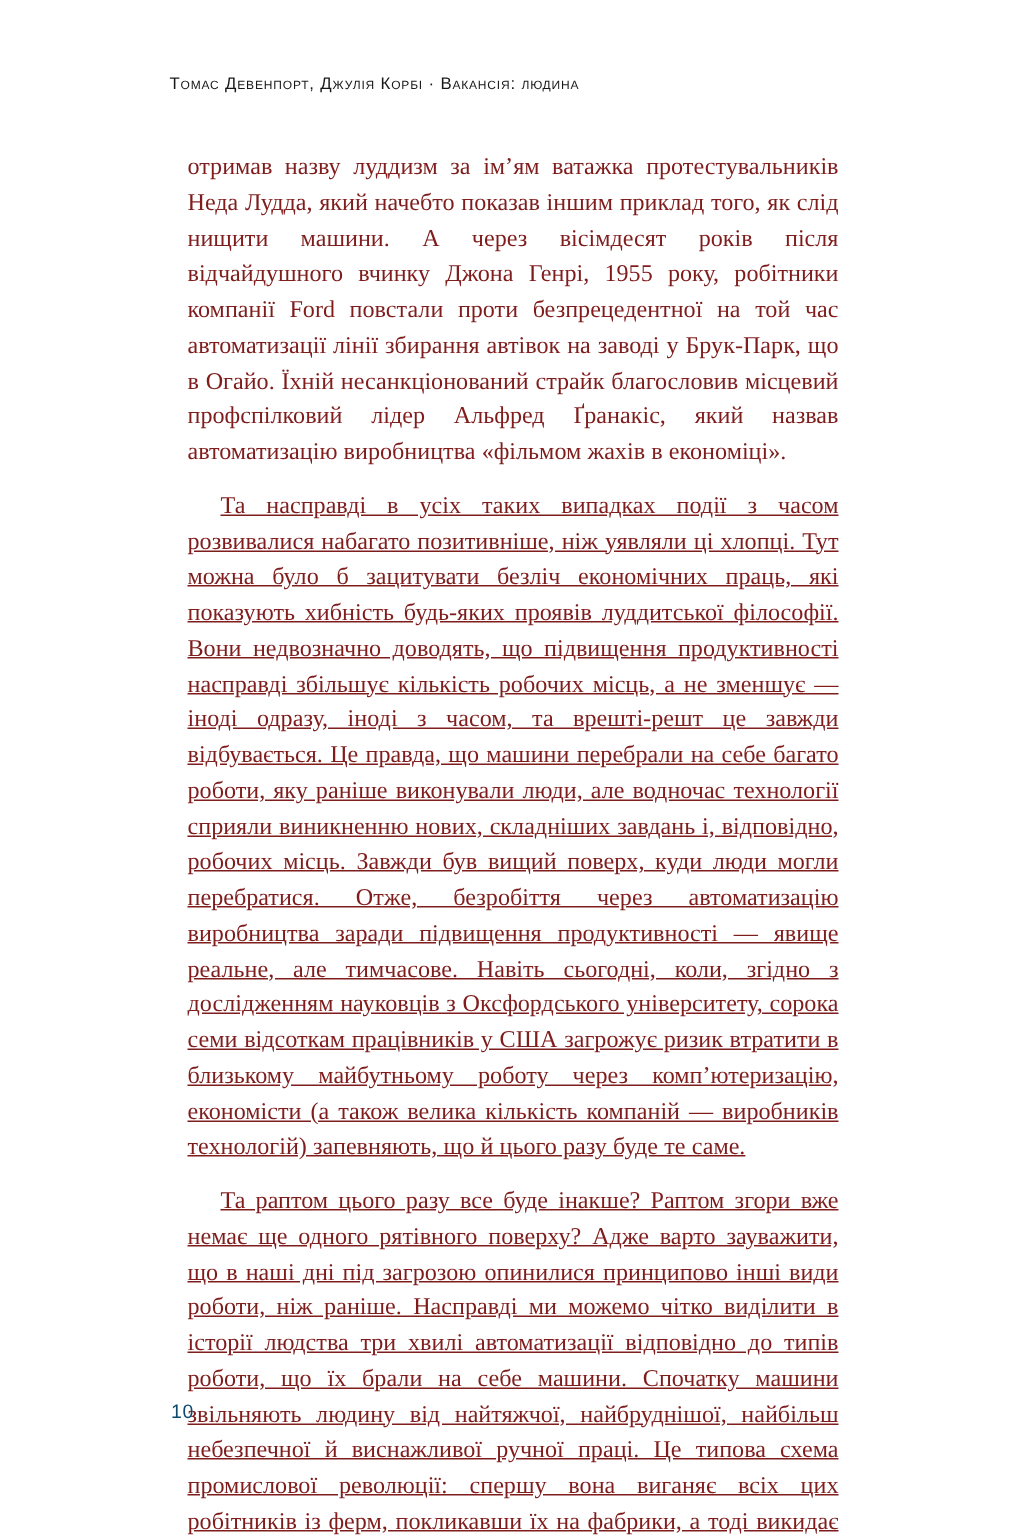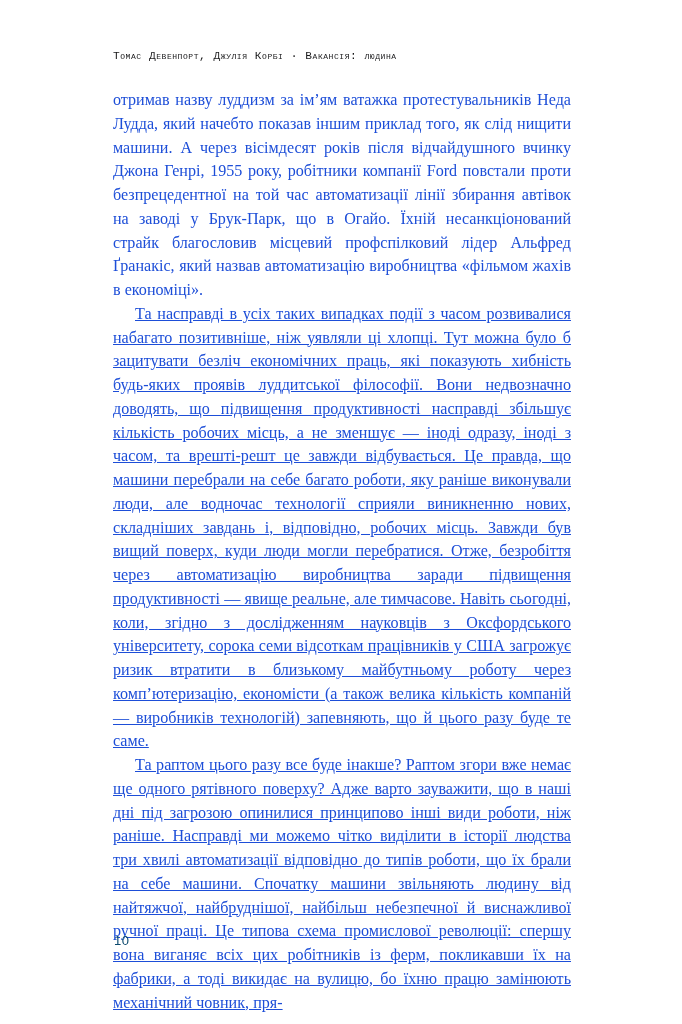--- a/index.html
+++ b/index.html
@@ -24,44 +24,44 @@
     height: 1024px;
     background: #ffffff;
   }
 
   
   .running-header {
     position: absolute;
     left: 113px;
     top: 49px;
     width: 460px;
-    font-family: Liberation Mono, monospace;
+    font-family: Liberation Sans, sans-serif;
     font-size: 11.2px;
     line-height: 14px;
     letter-spacing: 0.55px;
     font-variant: small-caps;
     color: #18181a;
     white-space: nowrap;
   }
 
   
   .text-block {
     position: absolute;
     left: 113px;
     top: 88px;
     width: 458px;
   }
 
   .para {
-    margin: 0;
+    margin: 12px;
     text-align: justify;
     text-justify: inter-word;
     font-size: 16.1px;
     line-height: 23.75px;
-    color: #1d4ed8;
+    color: #7f1d1d;
     text-indent: 0;
     word-spacing: 0.1px;
     hyphens: manual;
   }
 
   .para.indented {
     text-indent: 22px;
     text-decoration: underline;
   }
 

